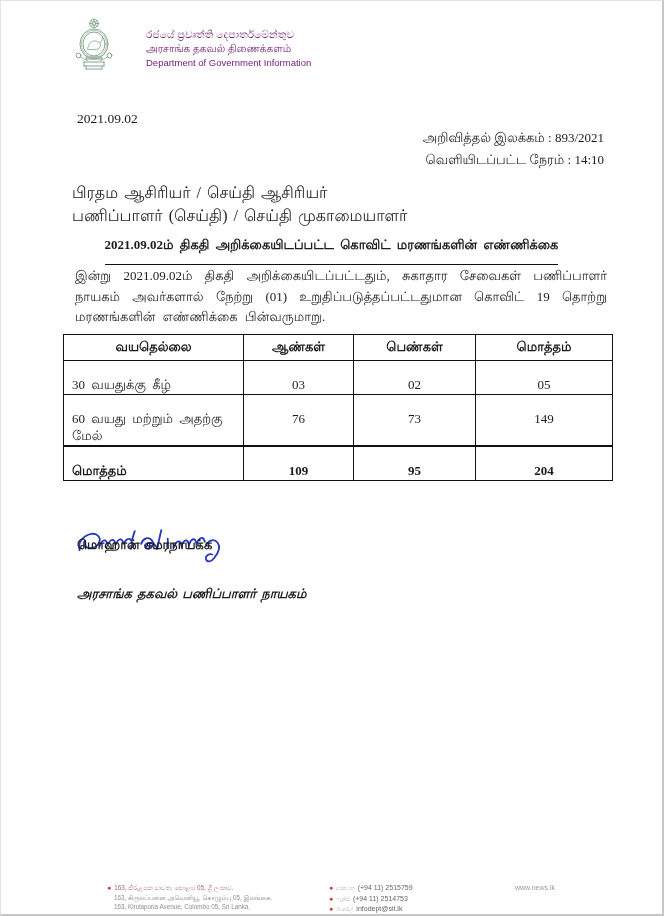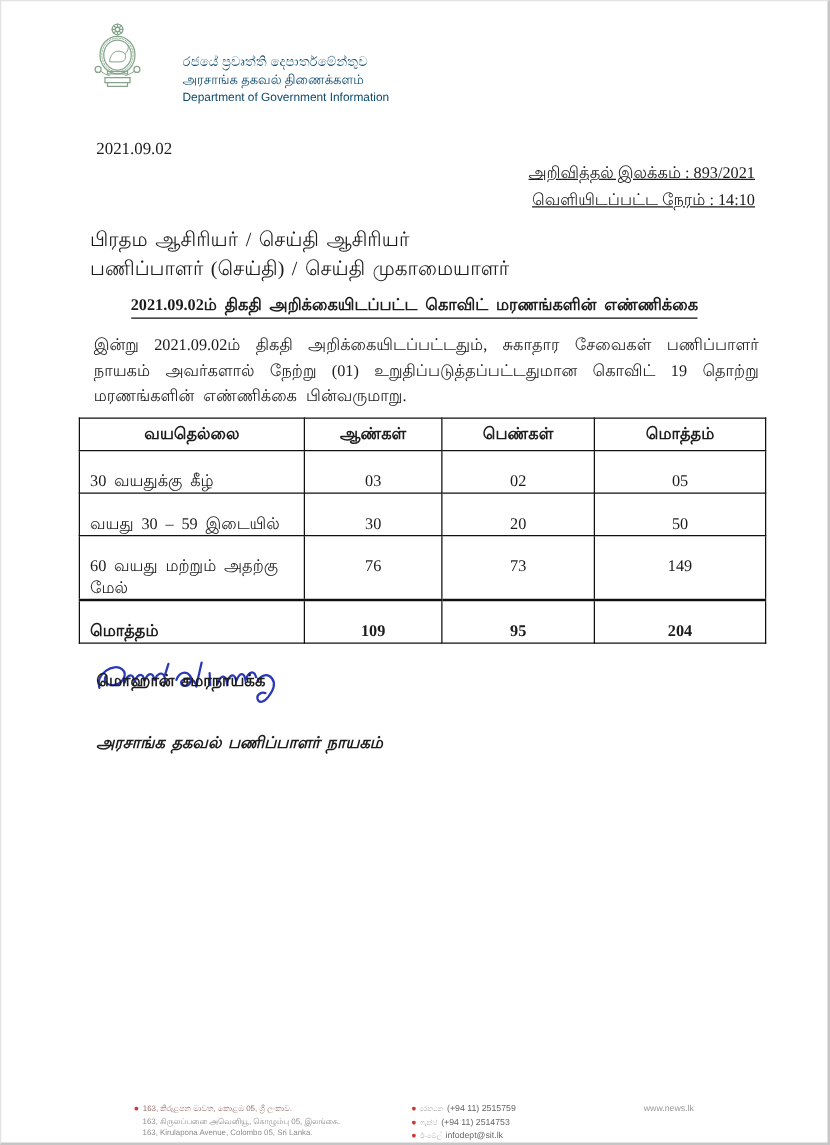--- a/index.html
+++ b/index.html
@@ -8,34 +8,34 @@
   .page {
     position:relative; width:664px; height:916px; margin:0 auto;
     background:#ffffff;
     border:1px solid #e3e3e3; border-right:2px solid #c6c6c6; border-bottom:2px solid #c6c6c6;
     overflow:hidden;
   }
   .abs { position:absolute; }
 
   
   .emblem { left:72px; top:16px; width:42px; height:58px; }
-  .dept-block { left:145px; top:43px; line-height:14px; color:#0c4a6e; }
+  .dept-block { left:145px; top:27px; line-height:14px; color:#701a75; }
   .dept-si { font-size:10.5px; letter-spacing:.2px; }
   .dept-ta { font-size:10.5px; }
   .dept-en { font-size:9.5px; font-family:"Liberation Sans","DejaVu Sans",sans-serif; }
 
   
   .doc-date { left:76px; top:110px; font-size:13.5px; }
-  .meta-right { right:58px; top:126px; text-align:right; font-size:13px; line-height:21.5px;text-decoration:underline; }
+  .meta-right { right:58px; top:126px; text-align:right; font-size:13px; line-height:21.5px; }
 
   .recipients { left:71px; top:181px; font-size:16px; line-height:22.5px; word-spacing:2px; }
 
   .title-wrap { left:58px; right:58px; top:234px; text-align:center; }
   .doc-title { font-size:13px; font-weight:bold; word-spacing:3px;
-               border-bottom:1.4px solid #111; padding-bottom:1px; display:inline-block; }
+               border-bottom:1.4px solid #111; padding-bottom:10px; display:inline-block; }
 
   .body-par { left:74px; top:265px; width:532px; font-size:13px; line-height:20.5px;
               text-align:justify; word-spacing:4px; }
 
   
   table.stats { position:absolute; left:62px; top:333px; width:549px;
                 border-collapse:collapse; table-layout:fixed; font-size:13px; }
   table.stats th, table.stats td { border:1.4px solid #111; }
   table.stats col.c1 { width:180px; } table.stats col.c2 { width:110px; }
   table.stats col.c3 { width:122px; } table.stats col.c4 { width:137px; }
@@ -127,26 +127,20 @@
       </tr>
     </thead>
     <tbody>
       <tr>
         <td class="lbl">30 வயதுக்கு கீழ்</td>
         <td class="num">03</td>
         <td class="num">02</td>
         <td class="num">05</td>
       </tr>
       <tr>
-        <td class="lbl">வயது 30 – 59 இடையில்</td>
-        <td class="num">30</td>
-        <td class="num">20</td>
-        <td class="num">50</td>
-      </tr>
-      <tr>
         <td class="lbl">60 வயது மற்றும் அதற்கு மேல்</td>
         <td class="num">76</td>
         <td class="num">73</td>
         <td class="num">149</td>
       </tr>
       <tr class="total">
         <td class="lbl">மொத்தம்</td>
         <td class="num">109</td>
         <td class="num">95</td>
         <td class="num">204</td>

